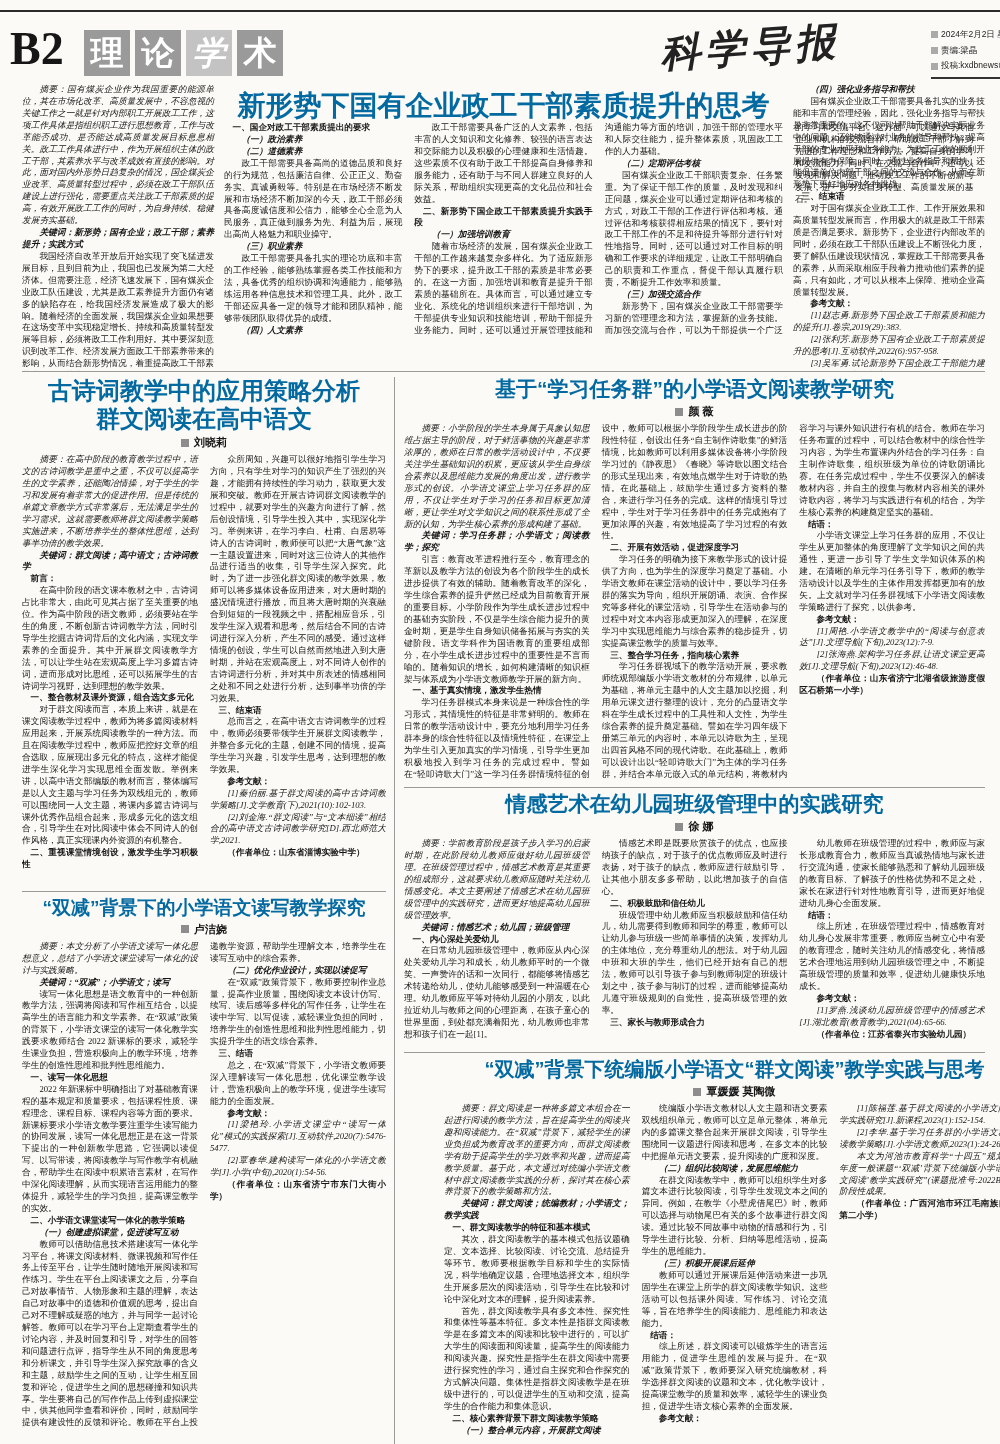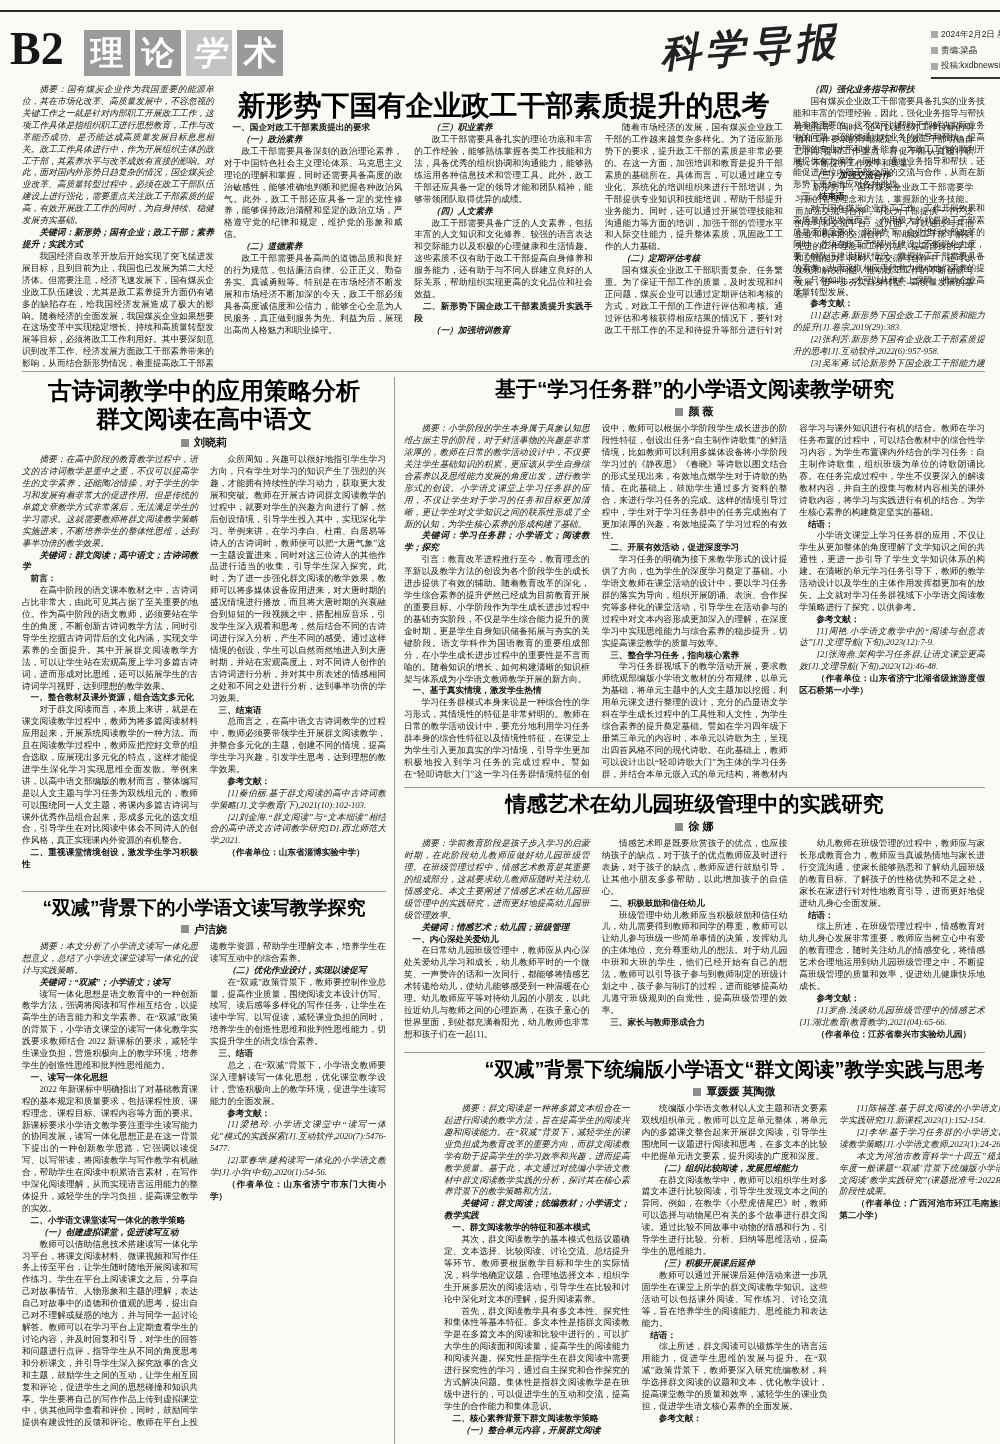--- a/index.html
+++ b/index.html
@@ -16,21 +16,21 @@
   .masthead{position:absolute;left:620px;top:20px;width:260px;text-align:center;
             font-family:"DejaVu Serif",serif;font-style:italic;font-weight:bold;font-size:40px;
             letter-spacing:5px;transform:rotate(-4deg);color:#222;}
   .hinfo{position:absolute;left:931px;top:27px;width:116px;font-family:"Liberation Sans",sans-serif;
          font-size:8.5px;line-height:1.85;color:#1d1d1d;border-bottom:2px solid #333;padding-bottom:3px;}
   .hinfo .row{display:flex;align-items:center;gap:3px;white-space:nowrap;}
   .sq{display:inline-block;width:7px;height:7px;background:#aaa;flex:0 0 auto;}
   
   .art{position:absolute;overflow:hidden;}
   .atitle{font-family:"Liberation Sans",sans-serif;font-weight:bold;text-align:center;
-          color:#000000;line-height:1.15;}
+          color:#0369a1;line-height:1.15;}
   .byline{display:flex;align-items:center;justify-content:center;gap:5px;
           font-family:"Liberation Sans",sans-serif;font-weight:bold;font-size:11px;margin:3px 0 4px;}
   .byline .sq{background:#8d8d8d;width:8px;height:8px;}
   .flow{text-align:justify;font-size:8.7px;line-height:1.37;column-gap:12px;column-fill:auto;}
   .flow div{margin:0;}
   .b-abs,.b-kw,.b-ref,.b-note{font-style:italic;}
   .b-abs,.b-p,.b-hs,.b-ref,.b-refh,.b-unit,.b-kw,.b-note{text-indent:2em;}
   .b-kw{font-weight:bold;}
   .b-h{font-weight:bold;font-family:"Liberation Sans",sans-serif;text-indent:1em;font-size:8.6px;}
   .b-hs{font-weight:bold;font-style:italic;}
@@ -78,21 +78,20 @@
       <div class="a1side flow">
           <div class="b-abs">摘要：国有煤炭企业作为我国重要的能源单位，其在市场化改革、高质量发展中，不容忽视的关键工作之一就是针对内部职工开展政工工作，这项工作具体是指组织职工进行思想教育，工作与改革能否成功、是否能达成高质量发展目标息息相关。政工工作具体进行中，作为开展组织主体的政工干部，其素养水平与改革成效有直接的影响。对此，面对国内外形势日趋复杂的情况，国企煤炭企业改革、高质量转型过程中，必须在政工干部队伍建设上进行强化，需要重点关注政工干部素质的提高，有效开展政工工作的同时，为自身持续、稳健发展夯实基础。</div>
           <div class="b-kw">关键词：新形势；国有企业；政工干部；素养提升；实践方式</div>
           <div class="b-p">我国经济自改革开放后开始实现了突飞猛进发展目标，且到目前为止，我国也已发展为第二大经济体。但需要注意，经济飞速发展下，国有煤炭企业政工队伍建设，尤其是政工素养提升方面仍有诸多的缺陷存在，给我国经济发展造成了极大的影响。随着经济的全面发展，我国煤炭企业如果想要在这场变革中实现稳定增长、持续和高质量转型发展等目标，必须将政工工作利用好。其中要深刻意识到改革工作、经济发展方面政工干部素养带来的影响，从而结合新形势情况，着重提高政工干部素养水平，使其为自己的发展提供更好的服务。</div>
         </div>
       <div class="a1mid">
         <div class="atitle" style="font-size:28px;margin-top:6px;">新形势下国有企业政工干部素质提升的思考</div>
         <div class="flow">
             <div class="b-h">一、国企对政工干部素质提出的要求</div>
             <div class="b-hs">（一）政治素养</div>
-            <div class="b-p">政工干部需要具备深刻的政治理论素养，对于中国特色社会主义理论体系、马克思主义理论的理解和掌握，同时还需要具备高度的政治敏感性，能够准确地判断和把握各种政治风气。此外，政工干部还应具备一定的党性修养，能够保持政治清醒和坚定的政治立场，严格遵守党的纪律和规定，维护党的形象和威信。</div>
             <div class="b-hs">（二）道德素养</div>
             <div class="b-p">政工干部需要具备高尚的道德品质和良好的行为规范，包括廉洁自律、公正正义、勤奋务实、真诚勇毅等。特别是在市场经济不断发展和市场经济不断加深的今天，政工干部必须具备高度诚信度和公信力，能够全心全意为人民服务，真正做到服务为先、利益为后，展现出高尚人格魅力和职业操守。</div>
             <div class="b-hs">（三）职业素养</div>
             <div class="b-p">政工干部需要具备扎实的理论功底和丰富的工作经验，能够熟练掌握各类工作技能和方法，具备优秀的组织协调和沟通能力，能够熟练运用各种信息技术和管理工具。此外，政工干部还应具备一定的领导才能和团队精神，能够带领团队取得优异的成绩。</div>
             <div class="b-hs">（四）人文素养</div>
             <div class="b-p">政工干部需要具备广泛的人文素养，包括丰富的人文知识和文化修养、较强的语言表达和交际能力以及积极的心理健康和生活情趣。这些素质不仅有助于政工干部提高自身修养和服务能力，还有助于与不同人群建立良好的人际关系，帮助组织实现更高的文化品位和社会效益。</div>
             <div class="b-h">二、新形势下国企政工干部素质提升实践手段</div>
             <div class="b-hs">（一）加强培训教育</div>
             <div class="b-p">随着市场经济的发展，国有煤炭企业政工干部的工作越来越复杂多样化。为了适应新形势下的要求，提升政工干部的素质是非常必要的。在这一方面，加强培训和教育是提升干部素质的基础所在。具体而言，可以通过建立专业化、系统化的培训组织来进行干部培训，为干部提供专业知识和技能培训，帮助干部提升业务能力。同时，还可以通过开展管理技能和沟通能力等方面的培训，加强干部的管理水平和人际交往能力，提升整体素质，巩固政工工作的人力基础。</div>
             <div class="b-hs">（二）定期评估考核</div>

